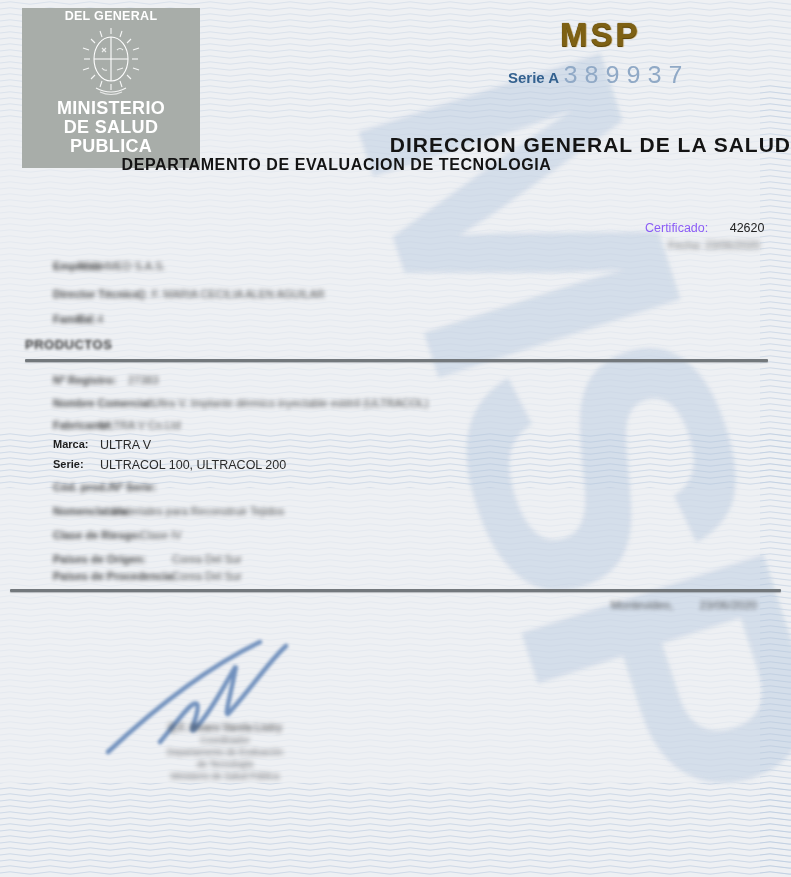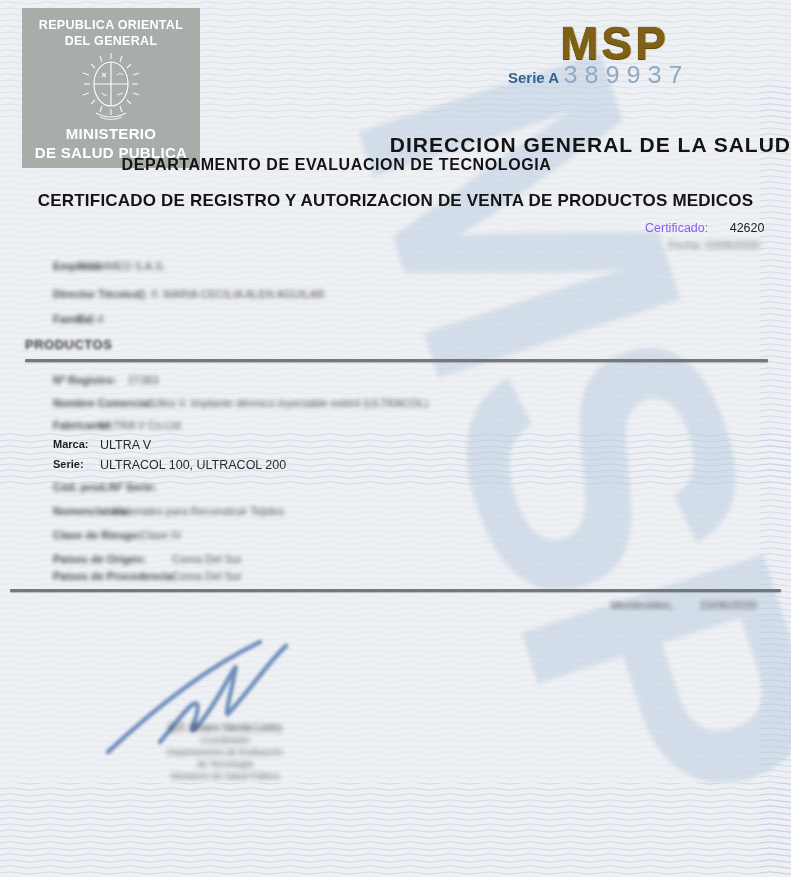--- a/index.html
+++ b/index.html
@@ -15,27 +15,27 @@
     transform:translate(-50%,-50%) rotate(72deg);
     font-size:370px; font-weight:800; letter-spacing:-14px; white-space:nowrap;
     color:rgba(172,193,218,0.38); filter:blur(2px); line-height:1;
   }
   
   .logo-box{
     position:absolute; left:22px; top:8px; width:178px; height:160px;
     background:#a8ada9; color:#fff; text-align:center;
   }
   .logo-box .l-sm{font-size:12.5px; font-weight:bold; letter-spacing:.3px; line-height:16px;}
-  .logo-box .l-lg{font-size:15px; font-weight:bold; letter-spacing:.3px; line-height:19px;}
+  .logo-box .l-lg{font-size:18px; font-weight:bold; letter-spacing:.3px; line-height:19px;}
   .logo-box .crest{margin:2px auto 1px auto; display:block;}
   .logo-box .pad-top{padding-top:9px;}
   
   .msp-gold{
     position:absolute; left:560px; top:16px;
-    font-size:46px; font-weight:900; letter-spacing:3px;
+    font-size:33px; font-weight:900; letter-spacing:3px;
     color:#7e6114;
     text-shadow:0 1px 0 #5c460c, 1px 1px 1px #a8873a, 0 0 1px #4d3a08;
   }
   .serie-label{position:absolute; left:508px; top:69px; font-size:15px; font-weight:bold; color:#33618f;}
   .serie-number{
     position:absolute; left:563px; top:62px;
     font-family:"Liberation Mono", monospace; font-size:25px; letter-spacing:6px;
     color:#90a9c6;
   }
   .title1{position:absolute; left:0; top:133px; width:791px; text-align:right;
@@ -90,21 +90,20 @@
     <rect x="0" y="0" width="791" height="877" fill="url(#waves)" opacity="0.20"></rect>
     <rect x="0" y="0" width="791" height="120" fill="url(#waves)" opacity="0.25"></rect>
     <rect x="0" y="433" width="791" height="55" fill="url(#waves)" opacity="0.5"></rect>
     <rect x="0" y="783" width="791" height="94" fill="url(#waves)" opacity="0.55"></rect>
     <rect x="760" y="85" width="31" height="792" fill="url(#waves)" opacity="0.5"></rect>
   </svg>
 
   <div class="watermark">MSP</div>
 
   <div class="logo-box">
-    <div class="l-sm pad-top">REPUBLICA ORIENTAL</div>
     <div class="l-sm">DEL GENERAL</div>
     <svg class="crest" width="66" height="72" viewBox="0 0 66 72">
       <g stroke="#ffffff" fill="none" stroke-width="1.1">
         <g opacity="0.9">
           <line x1="33" y1="2" x2="33" y2="8"></line>
             <line x1="33" y1="58" x2="33" y2="64"></line>
           <line x1="6" y1="33" x2="12" y2="33"></line>
             <line x1="54" y1="33" x2="60" y2="33"></line>
           <line x1="13" y1="13" x2="17" y2="17"></line>
             <line x1="49" y1="49" x2="53" y2="53"></line>
@@ -133,21 +132,20 @@
     <div class="l-lg">MINISTERIO</div>
     <div class="l-lg">DE SALUD PUBLICA</div>
   </div>
 
   <div class="msp-gold">MSP</div>
   <div class="serie-label">Serie A</div>
   <div class="serie-number">389937</div>
 
   <div class="title1">DIRECCION GENERAL DE LA SALUD</div>
   <div class="title2">DEPARTAMENTO DE EVALUACION DE TECNOLOGIA</div>
-  <div class="title3">CERTIFICADO DE REGISTRO Y AUTORIZACION DE VENTA DE PRODUCTOS MEDICOS</div>
 
   <div class="cert-row">
     <span class="lbl">Certificado:</span>
     <span class="num">42620</span>
   </div>
   <div class="cert-date blur25">Fecha: 23/06/2020</div>
 
   <div class="row v77 blur22" style="top:260px;">
     <span class="lbl">Empresa:</span>
     <span class="val">TECHMED S.A.S.</span>

